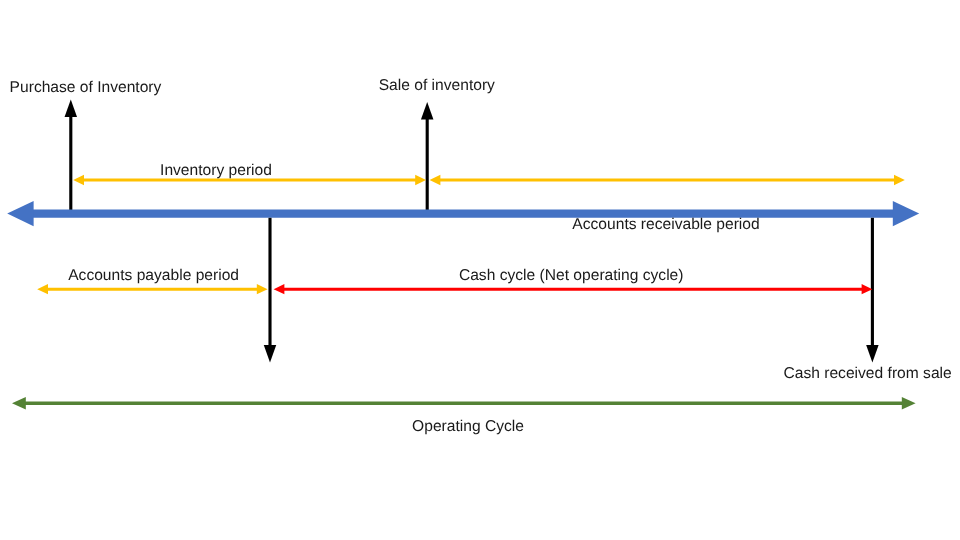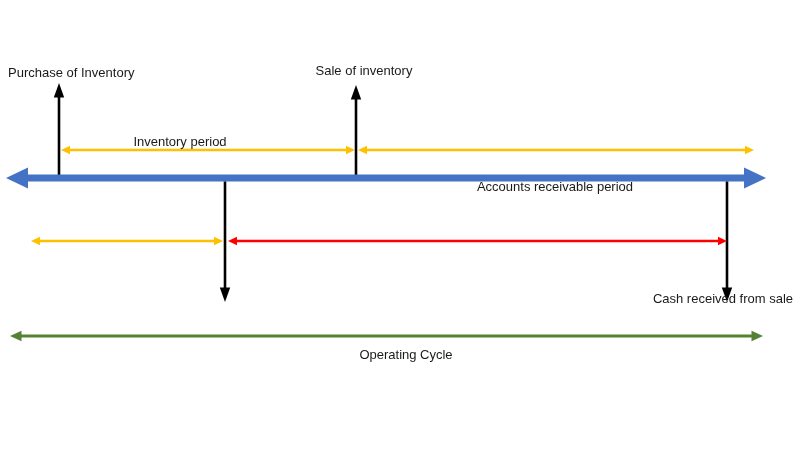--- a/index.html
+++ b/index.html
@@ -81,20 +81,22 @@
   </svg>
 
   <div class="label" style="left:8px; top:66px;">Purchase of Inventory</div>
 
   <div class="label centered" style="left:364px; top:64px;">Sale of inventory</div>
 
   <div class="label centered" style="left:180px; top:135px;">Inventory period</div>
 
   <div class="label centered" style="left:555px; top:132px;margin-top:48px;">Accounts receivable period</div>
 
+  <div class="label centered" style="left:128px; top:222px;">Accounts payable period</div>
+
+  <div class="label centered" style="left:476px; top:222px;">Cash cycle (Net operating cycle)</div>
 
 
+  <div class="label centered" style="left:723px; top:304px;">Cash received from sale</div>
 
-  <div class="label centered" style="left:723px; top:292px;">Cash received from sale</div>
-
-  <div class="label centered" style="left:406px; top:348px;">Operating Cycle</div>
+  <div class="label centered" style="left:390px; top:348px;">Operating Cycle</div>
 
 </div>
 
 </body></html>

